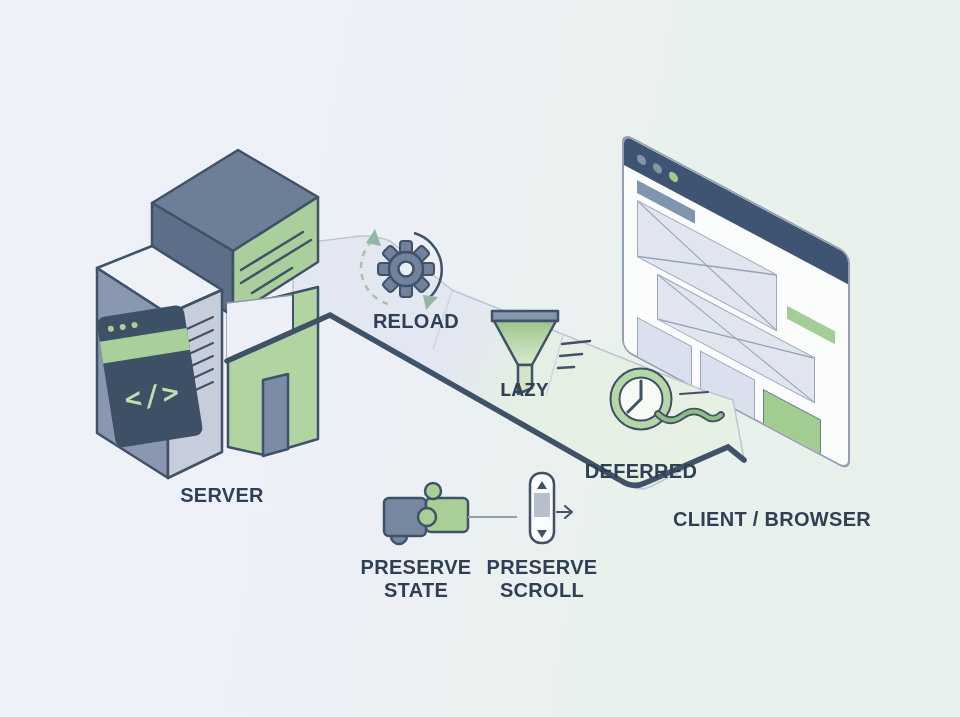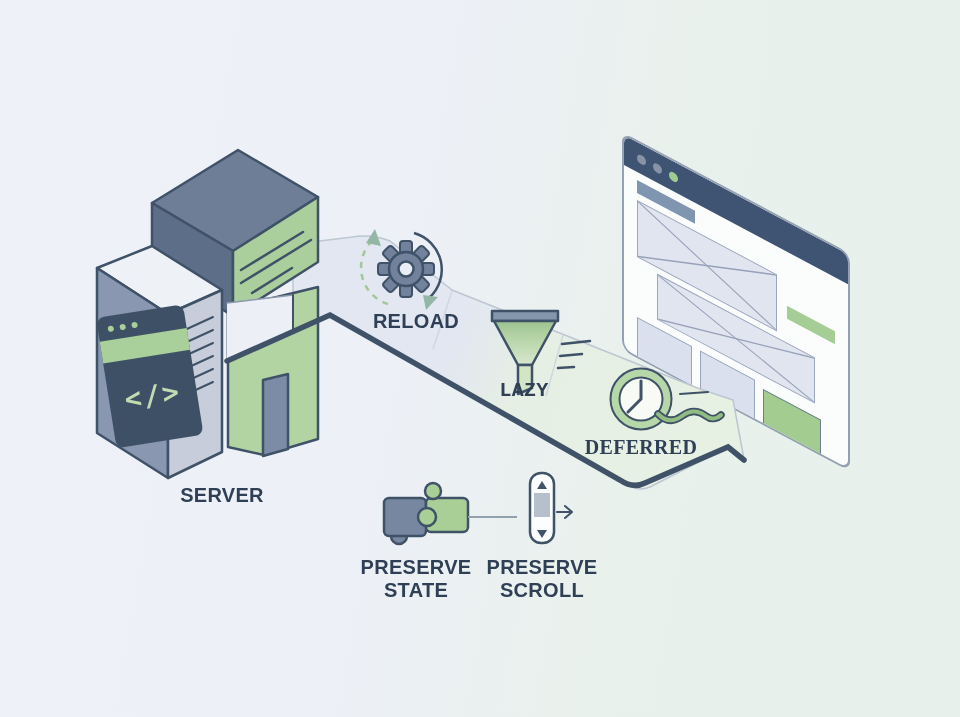--- a/index.html
+++ b/index.html
@@ -201,18 +201,19 @@
       <rect x="530" y="473" width="24" height="70" rx="11" fill="#fcfdfe" stroke="#3f5268" stroke-width="2.5"></rect>
       <polygon points="542,481 547,489 537,489" fill="#3f5268"></polygon>
       <rect x="534" y="493" width="16" height="24" fill="#b6c0cc"></rect>
       <polygon points="537,530 547,530 542,538" fill="#3f5268"></polygon>
       <path d="M 557 512 L 571 512 M 565 506 L 572 512 L 565 518" fill="none" stroke="#3f5268" stroke-width="2" stroke-linecap="round" stroke-linejoin="round"></path>
     </g>
   </svg>
 
   <div class="lbl" style="left:408px;top:310px;margin-left:8px;">RELOAD</div>
   <div class="lbl" style="left:524px;top:379px;font-family:Liberation Mono, monospace;">LAZY</div>
-  <div class="lbl" style="left:641px;top:436px;font-family:Liberation Serif, serif;">DEFERRED</div>
+  <div class="lbl" style="left:641px;top:460px;">DEFERRED</div>
   <div class="lbl" style="left:222px;top:484px;">SERVER</div>
+  <div class="lbl" style="left:772px;top:508px;">CLIENT / BROWSER</div>
   <div class="lbl wrap" style="left:416px;top:556px;">PRESERVE STATE</div>
   <div class="lbl wrap" style="left:542px;top:556px;">PRESERVE SCROLL</div>
 
 </div>
 
 </body></html>

